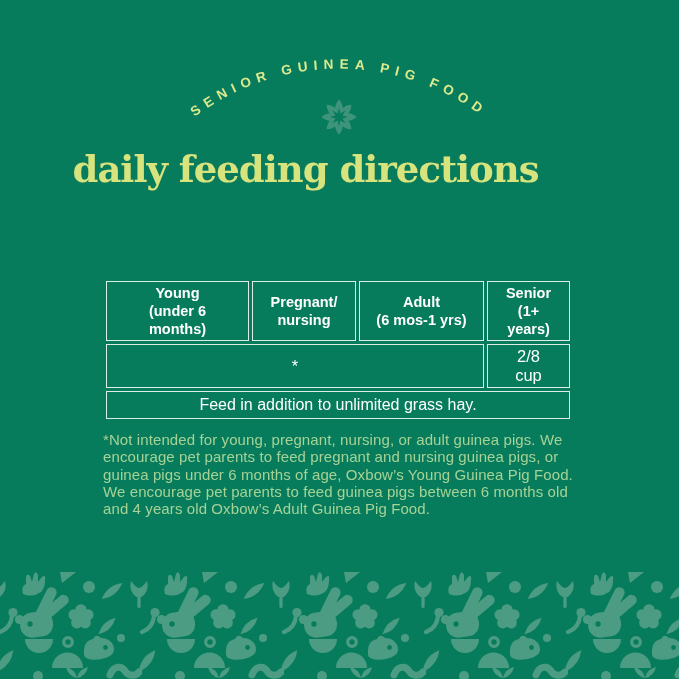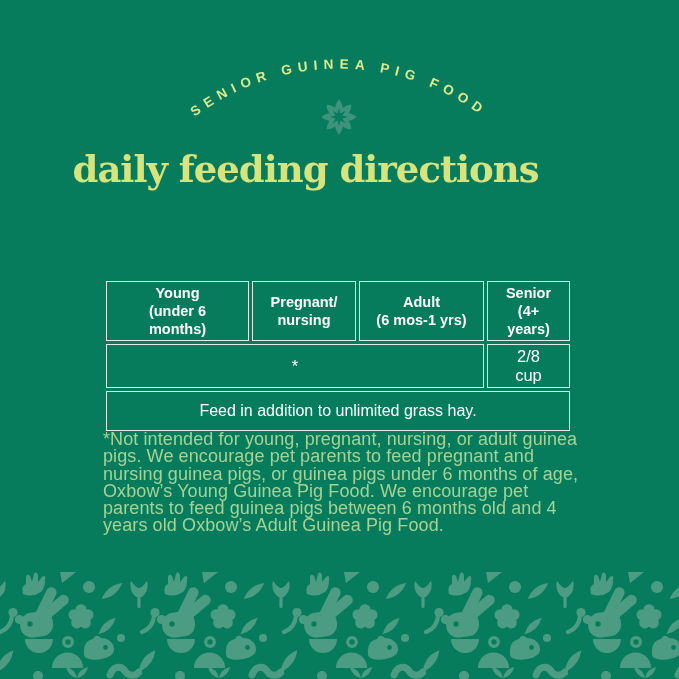--- a/index.html
+++ b/index.html
@@ -18,24 +18,24 @@
               font-size:37px;line-height:50px;letter-spacing:-1px;color:#d7e37c;}
 
   .feeding-table{position:absolute;left:103px;top:278px;border-collapse:separate;
                  border-spacing:3px;table-layout:fixed;}
   .feeding-table th,.feeding-table td{border:1.6px solid #deeee6;color:#ffffff;
                  text-align:center;vertical-align:middle;padding:2px 16px;box-sizing:border-box;}
   .feeding-table th{font-weight:700;font-size:14.5px;line-height:18px;height:44px;
                  white-space:pre-line;}
   .feeding-table td{font-weight:400;font-size:16.5px;}
   .row-amounts td{height:38px;}
-  .row-note td{height:40px;font-size:16px;}
+  .row-note td{height:28px;font-size:16px;}
 
   .footnote{position:absolute;left:103px;top:431px;width:484px;margin:0;
-            font-size:18px;line-height:17.3px;letter-spacing:.1px;color:#a5d295;}
+            font-size:15px;line-height:17.3px;letter-spacing:.1px;color:#a5d295;}
 
   .pattern-band{position:absolute;left:0;bottom:0;}
 </style>
 </head>
 <body>
 
 <div class="page">
 
   <svg class="arc-svg" width="679" height="150" viewBox="0 0 679 150">
     <defs>
@@ -71,21 +71,21 @@
     </colgroup>
     <tbody>
         <tr>
       <th>Young
 (under 6 months)</th>
       <th>Pregnant/
 nursing</th>
       <th>Adult
 (6 mos-1 yrs)</th>
       <th>Senior
-(4+ years)</th>
+(1+ years)</th>
     </tr>
     <tr class="row-amounts">
       <td colspan="3">*</td>
       <td>2/8 cup</td>
     </tr>
     <tr class="row-note">
       <td colspan="4">Feed in addition to unlimited grass hay.</td>
     </tr>
   </tbody>
     </table>

